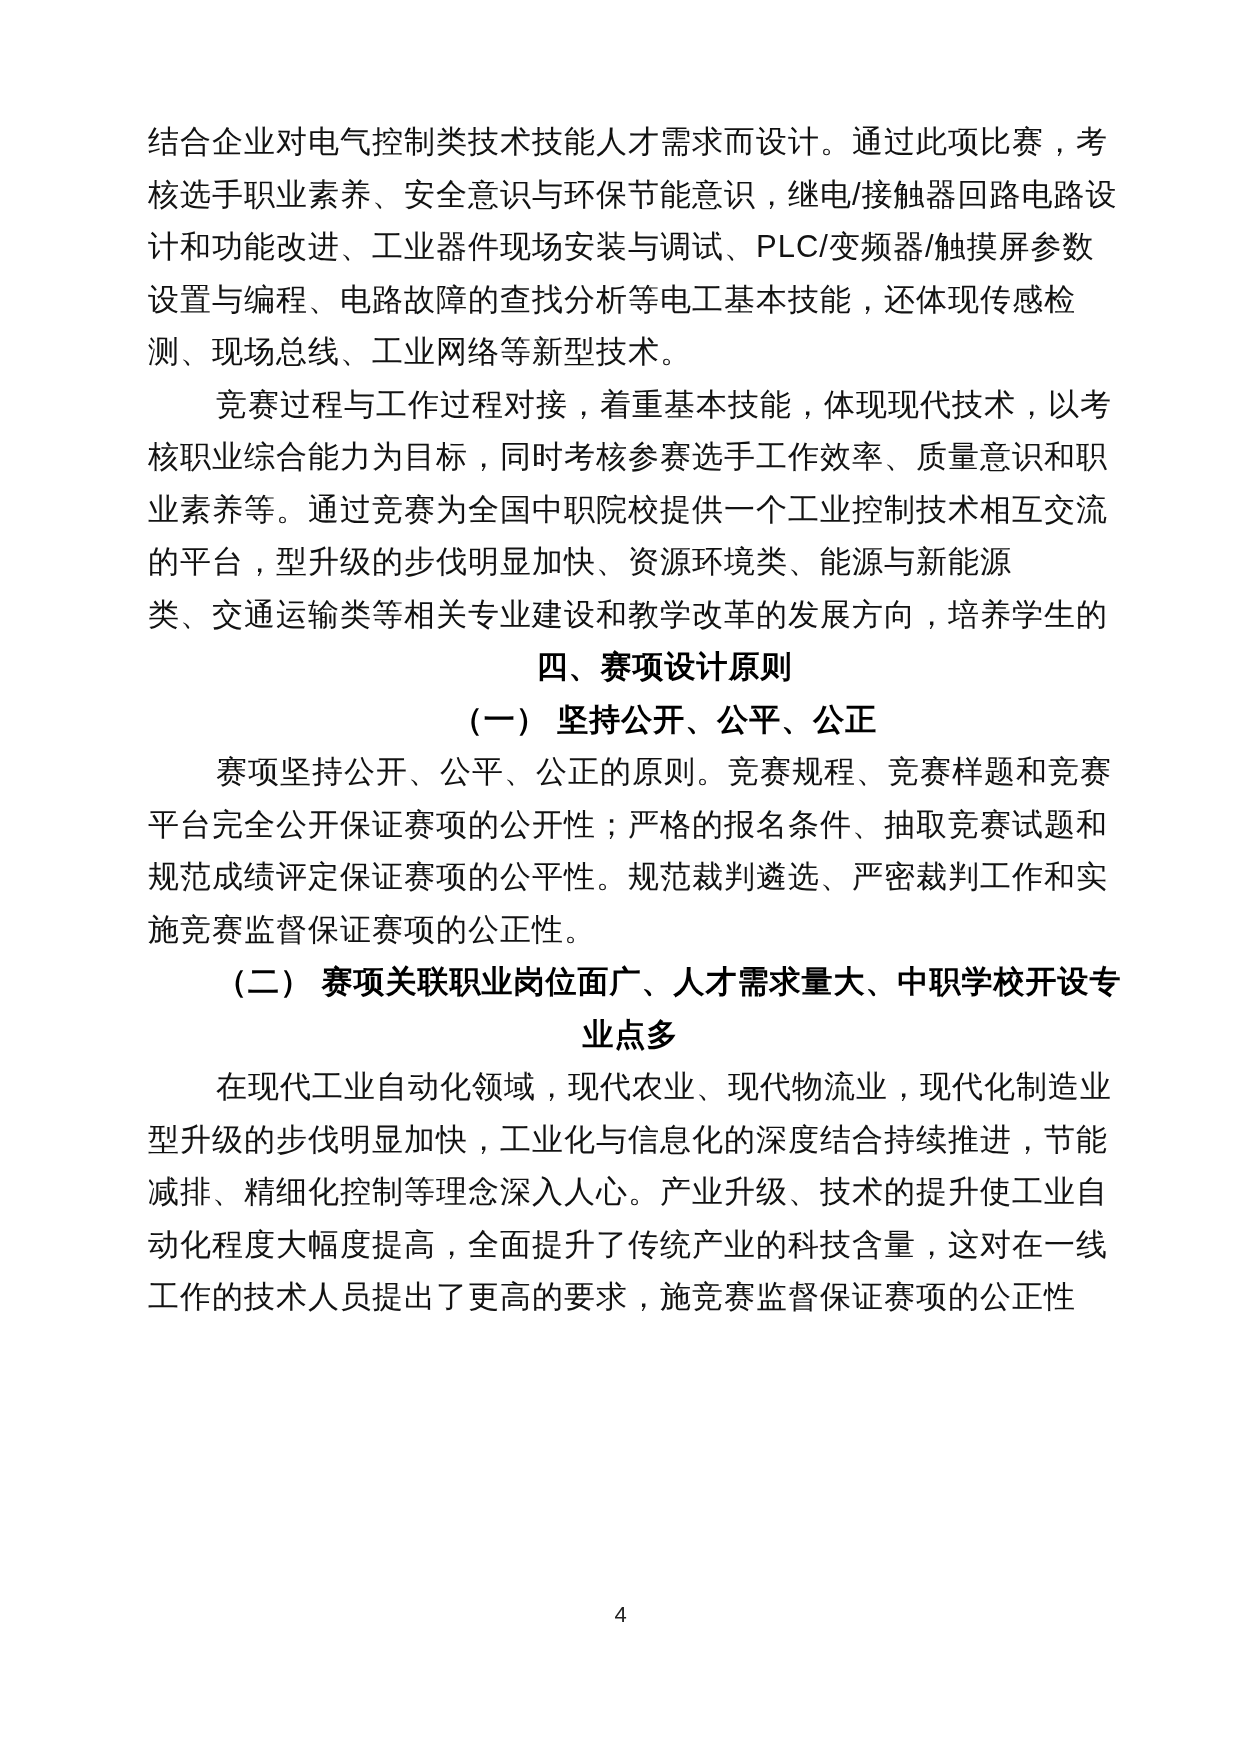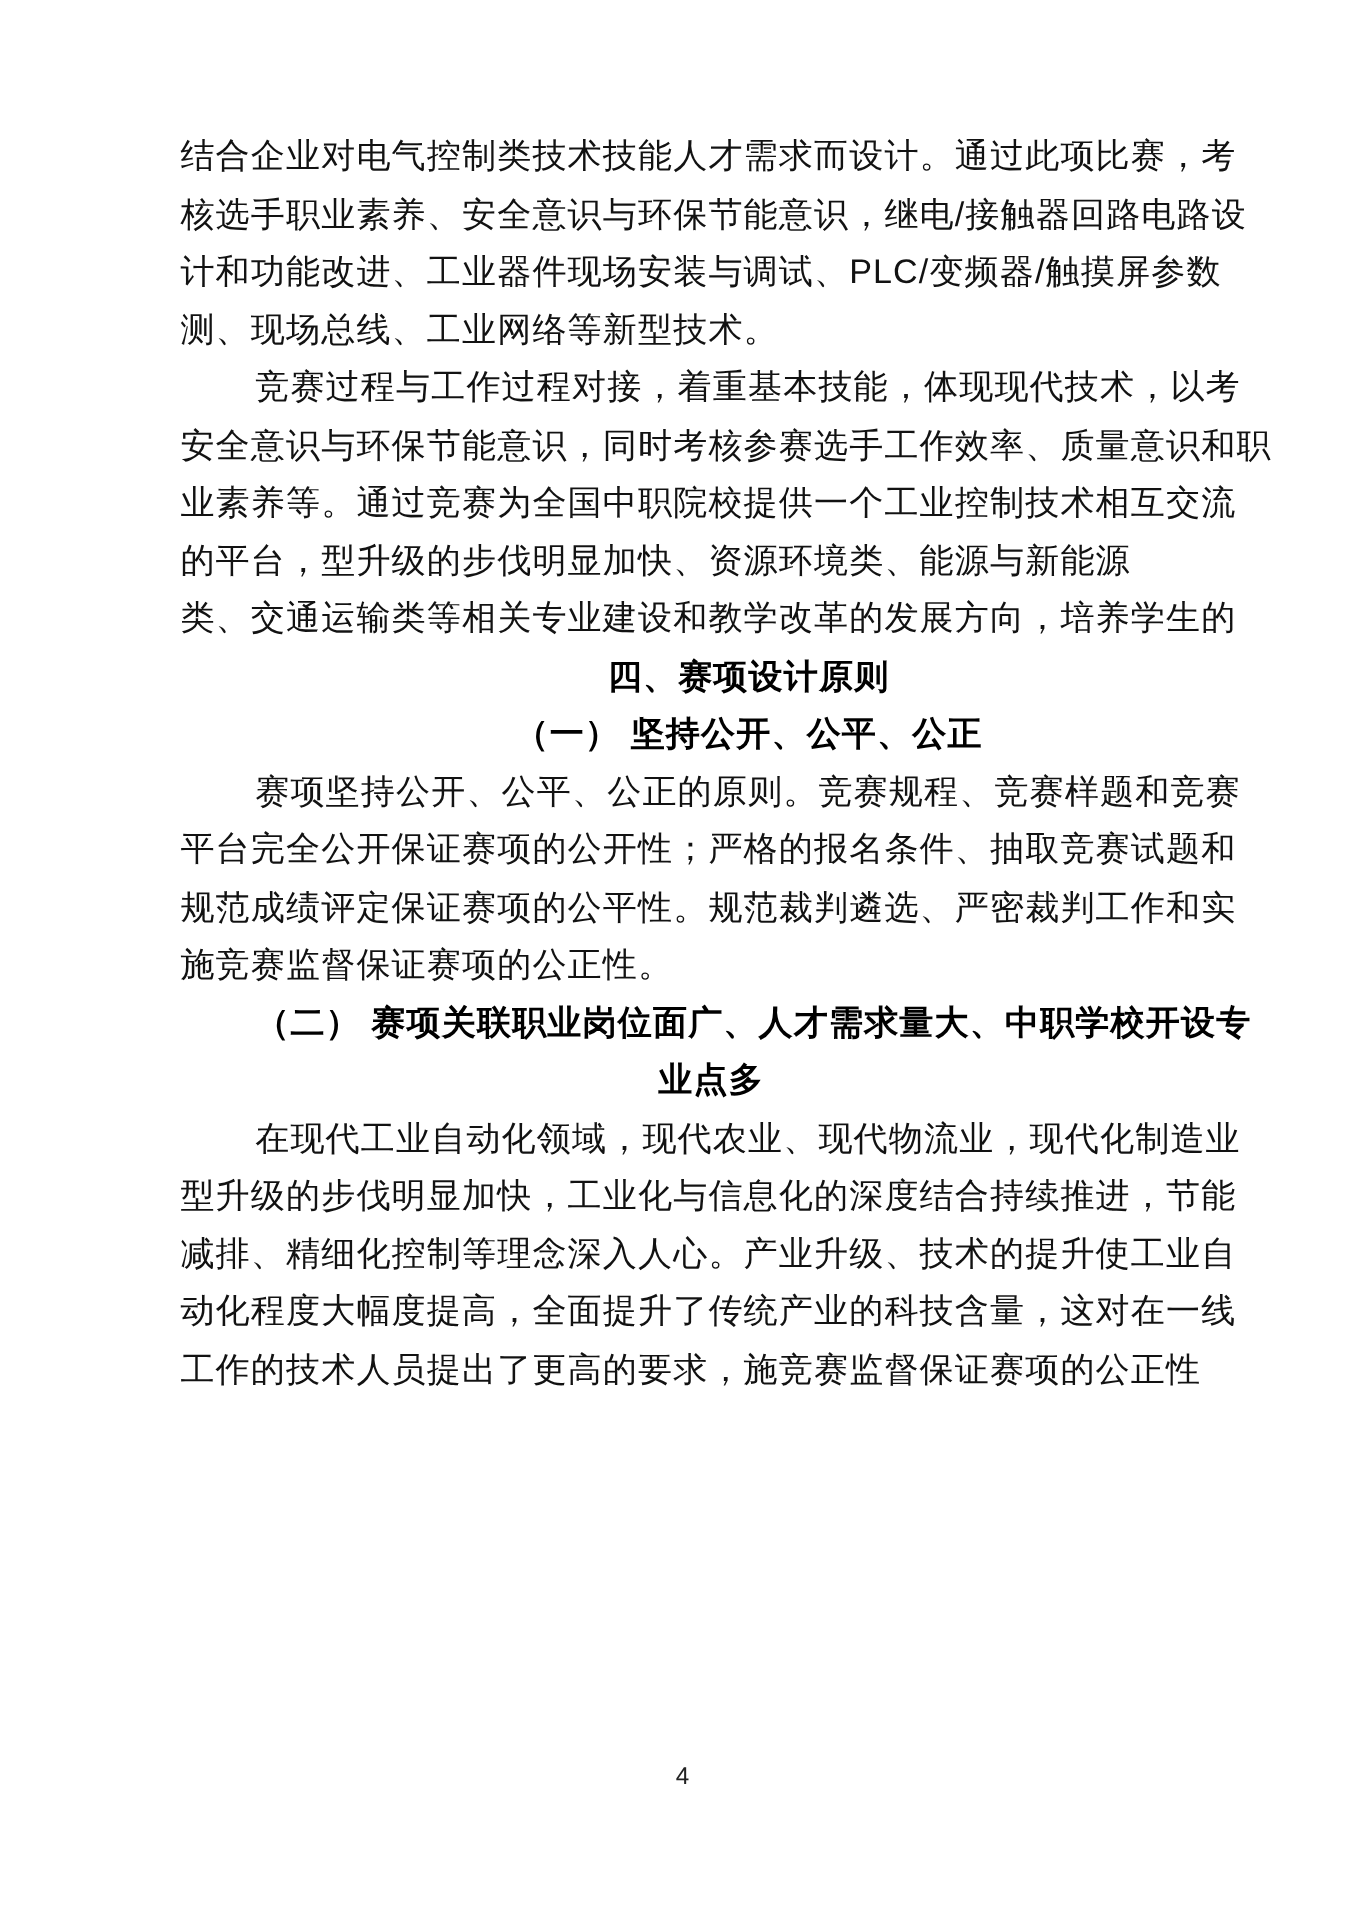--- a/index.html
+++ b/index.html
@@ -11,21 +11,21 @@
     position: relative;
     width: 1241px;
     height: 1754px;
     margin: 0 auto;
     background: #ffffff;
     font-family: "Liberation Sans", "DejaVu Sans", sans-serif;
     overflow: hidden;
   }
   .content {
     position: absolute;
-    left: 164px;
+    left: 148px;
     top: 116px;
     width: 965px;
   }
   .line {
     font-size: 31px;
     line-height: 52.5px;
     letter-spacing: 1px;
     color: #121212;
     white-space: nowrap;
     font-weight: normal;
@@ -48,23 +48,24 @@
   }
 </style>
 </head>
 <body>
 
 <div class="page">
   <div class="content">
       <div class="line indent-0">结合企业对电气控制类技术技能人才需求而设计。通过此项比赛，考</div>
       <div class="line indent-0">核选手职业素养、安全意识与环保节能意识，继电/接触器回路电路设</div>
       <div class="line indent-0">计和功能改进、工业器件现场安装与调试、PLC/变频器/触摸屏参数</div>
+      <div class="line indent-0">设置与编程、电路故障的查找分析等电工基本技能，还体现传感检</div>
       <div class="line indent-0">测、现场总线、工业网络等新型技术。</div>
       <div class="line indent-2">竞赛过程与工作过程对接，着重基本技能，体现现代技术，以考</div>
-      <div class="line indent-0">安全意识与环保节能意识，同时考核参赛选手工作效率、质量意识和职</div>
+      <div class="line indent-0">核职业综合能力为目标，同时考核参赛选手工作效率、质量意识和职</div>
       <div class="line indent-0">业素养等。通过竞赛为全国中职院校提供一个工业控制技术相互交流</div>
       <div class="line indent-0">的平台，型升级的步伐明显加快、资源环境类、能源与新能源</div>
       <div class="line indent-0">类、交通运输类等相关专业建设和教学改革的发展方向，培养学生的</div>
       <div class="line heading indent-2">四、赛项设计原则</div>
       <div class="line heading indent-2">（一） 坚持公开、公平、公正</div>
       <div class="line indent-2">赛项坚持公开、公平、公正的原则。竞赛规程、竞赛样题和竞赛</div>
       <div class="line indent-0">平台完全公开保证赛项的公开性；严格的报名条件、抽取竞赛试题和</div>
       <div class="line indent-0">规范成绩评定保证赛项的公平性。规范裁判遴选、严密裁判工作和实</div>
       <div class="line indent-0">施竞赛监督保证赛项的公正性。</div>
       <div class="line heading indent-2">（二） 赛项关联职业岗位面广、人才需求量大、中职学校开设专</div>

